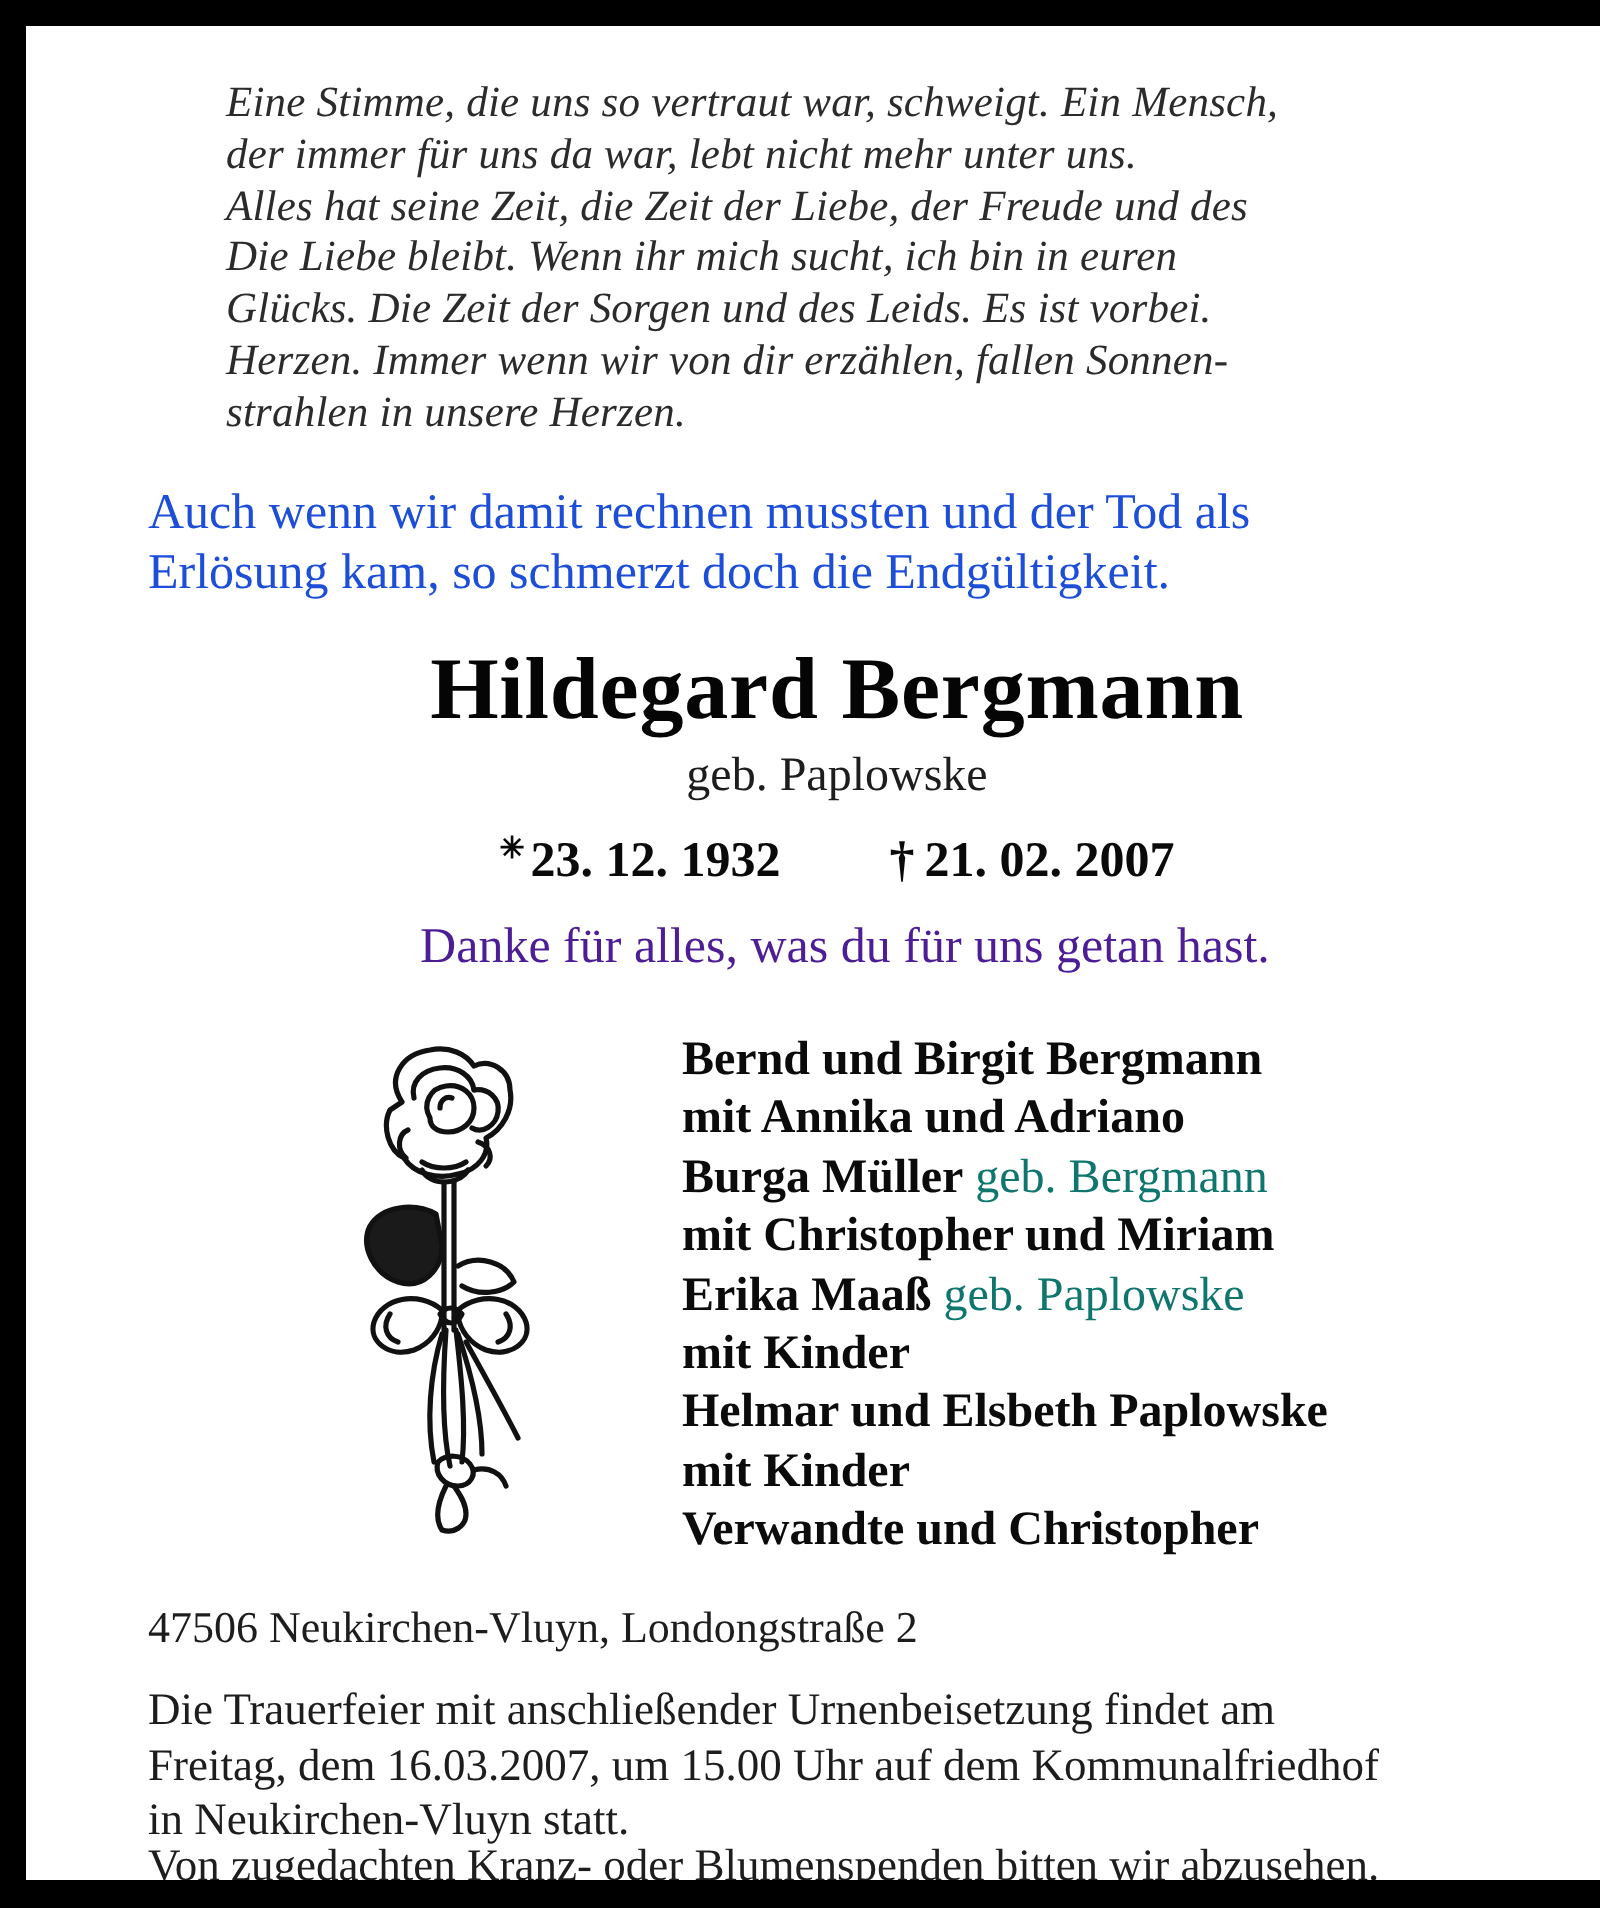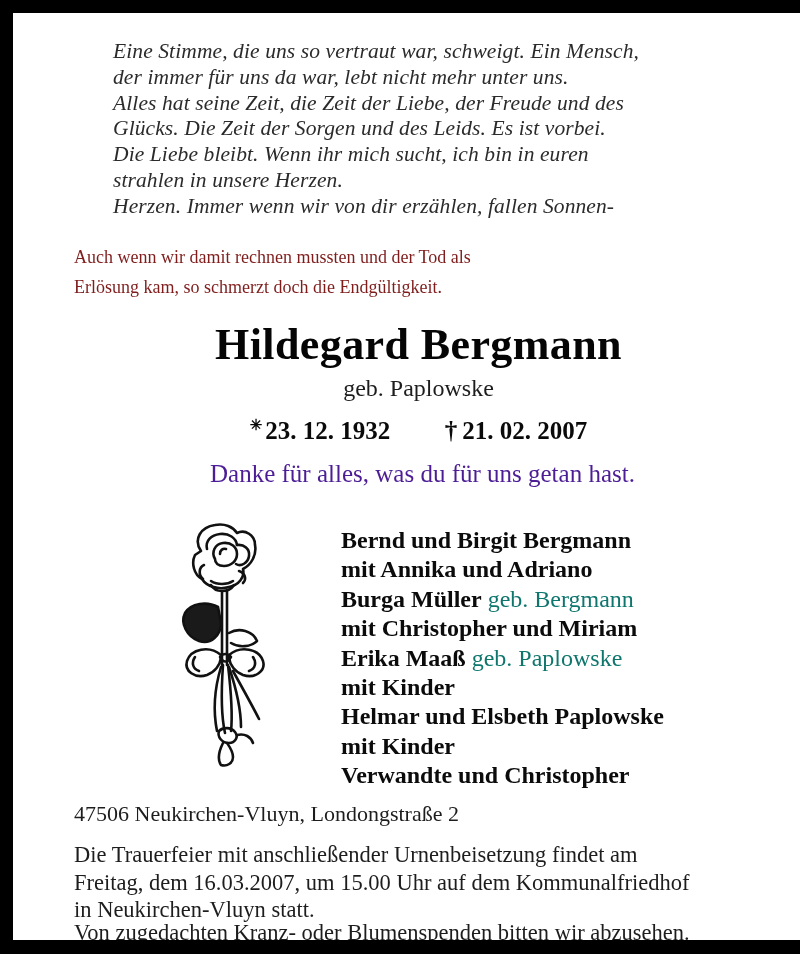--- a/index.html
+++ b/index.html
@@ -49,23 +49,23 @@
   }
 
   
   .intro {
     position: absolute;
     left: 61px;
     top: 229px;
     width: 690px;
   }
   .intro-line {
-    font-size: 18px;
-    line-height: 30px;
-    color: #7f1d1d;
+    font-size: 25px;
+    line-height: 30px;
+    color: #1d4ed8;
     white-space: pre;
   }
 
   
   .name-block {
     position: absolute;
     left: 0;
     top: 307px;
     width: 100%;
     text-align: center;
@@ -128,21 +128,21 @@
     left: 158px;
     top: 2px;
     width: 104px;
     height: 255px;
   }
   .rose-holder svg { display: block; width: 100%; height: 100%; }
 
   .family-list {
     position: absolute;
     left: 328px;
-    top: 13px;
+    top: 3px;
     width: 400px;
   }
   .family-line {
     font-size: 24px;
     line-height: 29.4px;
     font-weight: bold;
     color: #0b0b0b;
     white-space: pre;
   }
   .family-line .suffix {
@@ -186,24 +186,24 @@
 </head>
 <body>
 
 <div class="notice-frame">
   <div class="notice-card">
 
     <div class="poem">
       <div class="poem-line">Eine Stimme, die uns so vertraut war, schweigt. Ein Mensch,</div>
       <div class="poem-line">der immer für uns da war, lebt nicht mehr unter uns.</div>
       <div class="poem-line">Alles hat seine Zeit, die Zeit der Liebe, der Freude und des</div>
+      <div class="poem-line">Die Liebe bleibt. Wenn ihr mich sucht, ich bin in euren</div>
       <div class="poem-line">Glücks. Die Zeit der Sorgen und des Leids. Es ist vorbei.</div>
-      <div class="poem-line">Die Liebe bleibt. Wenn ihr mich sucht, ich bin in euren</div>
+      <div class="poem-line">Herzen. Immer wenn wir von dir erzählen, fallen Sonnen-</div>
       <div class="poem-line">strahlen in unsere Herzen.</div>
-      <div class="poem-line">Herzen. Immer wenn wir von dir erzählen, fallen Sonnen-</div>
     </div>
 
     <div class="intro">
       <div class="intro-line">Auch wenn wir damit rechnen mussten und der Tod als</div>
       <div class="intro-line">Erlösung kam, so schmerzt doch die Endgültigkeit.</div>
     </div>
 
     <div class="name-block">
       <div class="deceased-name">Hildegard Bergmann</div>
       <div class="maiden-name">geb. Paplowske</div>

